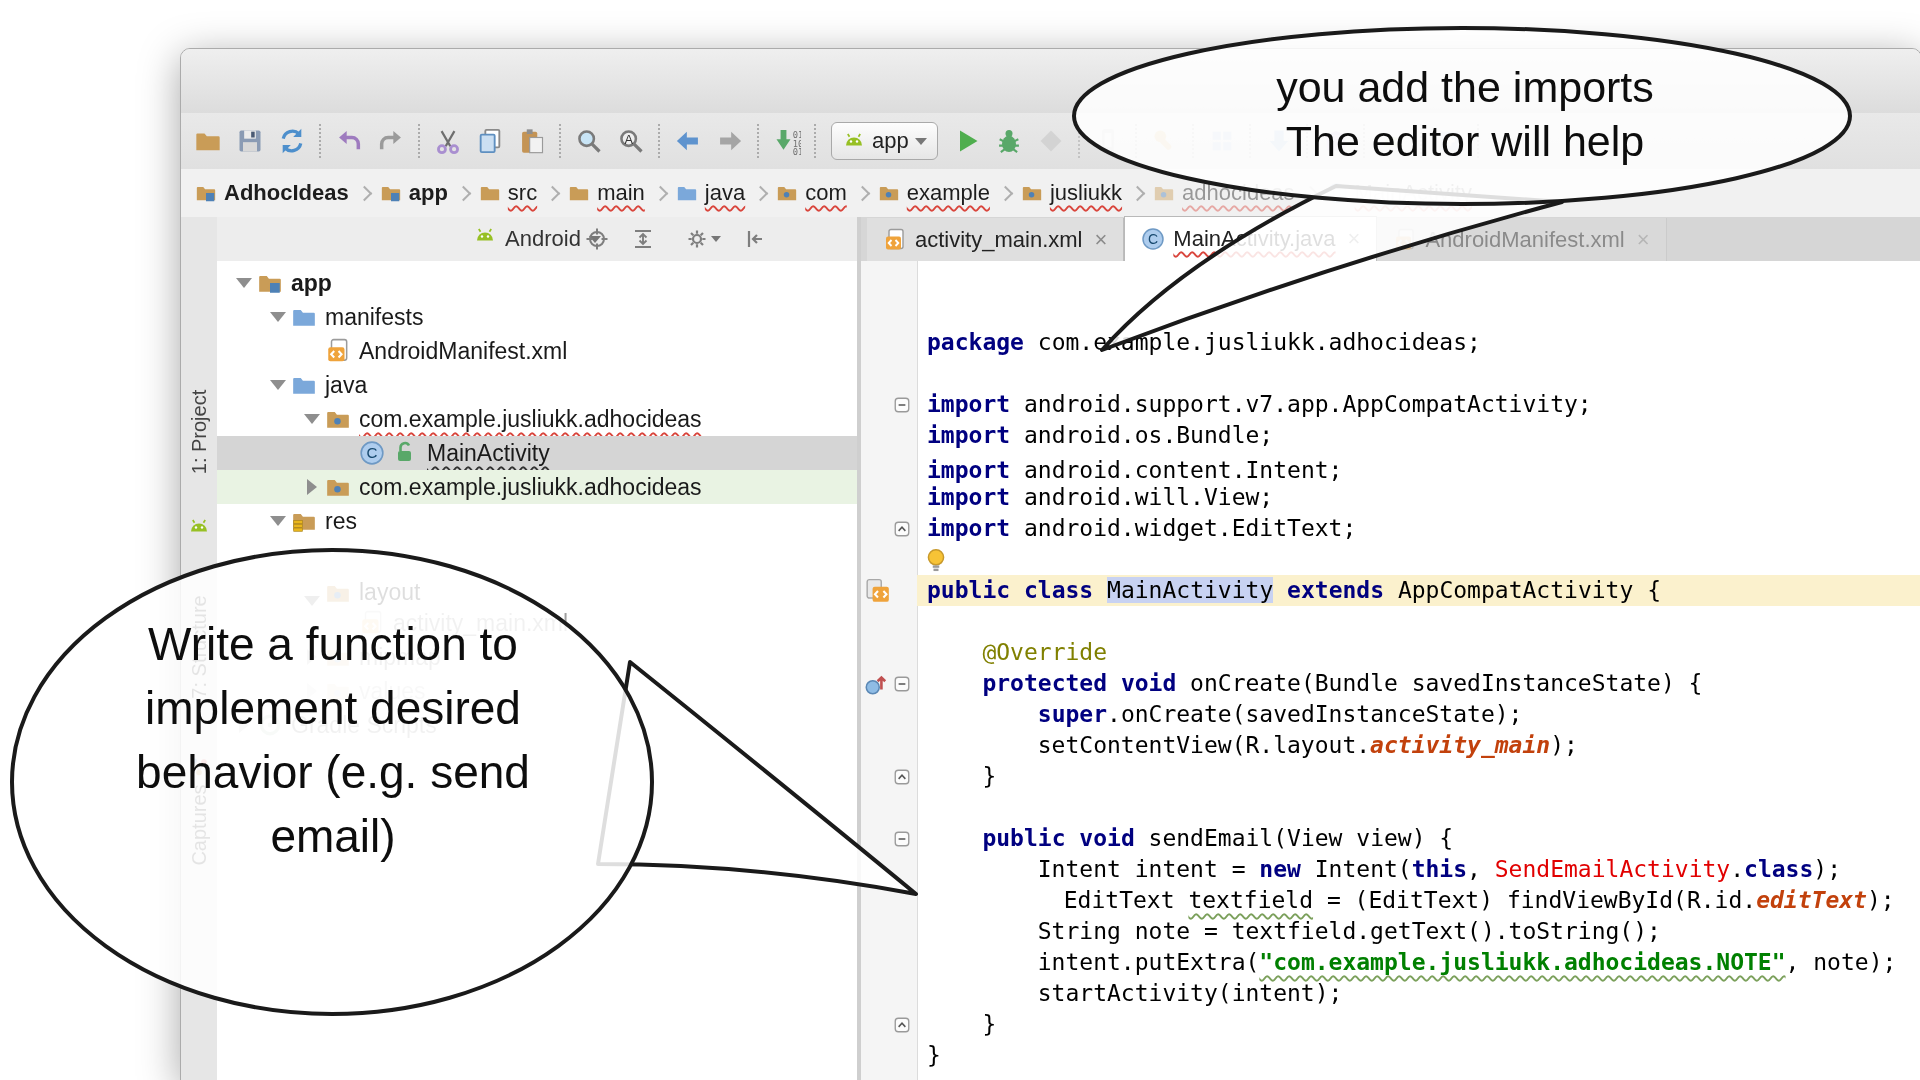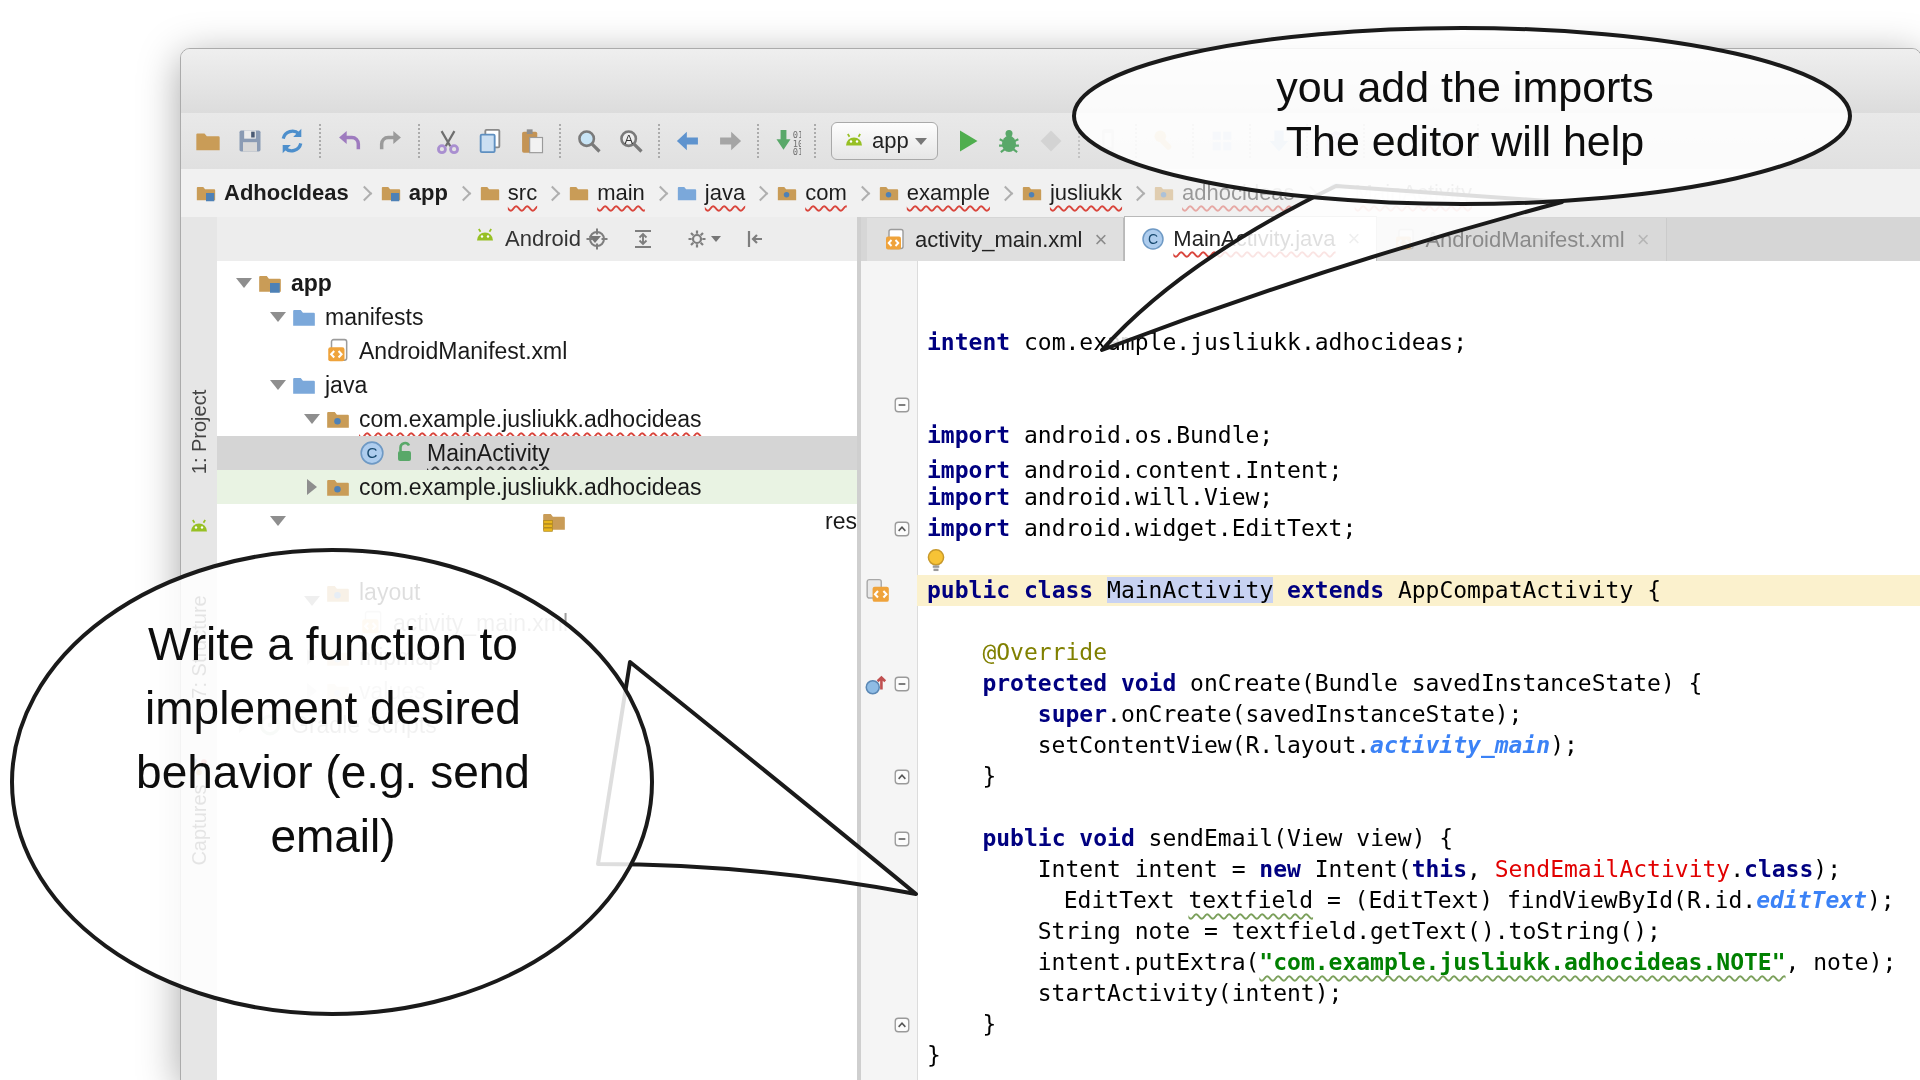--- a/index.html
+++ b/index.html
@@ -75,21 +75,21 @@
   .etab .x{color:#8b8b8b;font-size:22px;margin-left:4px;}
   #editor{position:absolute;left:680px;top:212px;right:0;bottom:0;background:#FFF;}
   #gutter{position:absolute;left:0;top:0;width:56px;bottom:0;background:#F5F5F5;border-right:1px solid #DCDCDC;}
   .cline{position:absolute;left:56px;right:0;height:31px;padding-left:10px;white-space:pre;
     font-family:"DejaVu Sans Mono",monospace;font-size:23px;line-height:31px;color:#000;}
   .cline.band{background:#FBF1CD;}
   .tk-k{color:#000080;font-weight:bold;}
   .tk-an{color:#808000;}
   .tk-s{color:#008000;font-weight:bold;}
   .tk-e{color:#E10000;}
-  .tk-f{color:#3b82f6;font-weight:bold;font-style:italic;}
+  .tk-f{color:#c2410c;font-weight:bold;font-style:italic;}
   .tk-sel{background:#C8D2F2;}
   .gmark{position:absolute;}
   .gmark svg{display:block;}
   
   #overlay{position:absolute;left:0;top:0;width:1920px;height:1080px;pointer-events:none;z-index:50;}
   .btext{position:absolute;text-align:center;color:#0d0d0d;z-index:51;}
   #btext0{left:1140px;top:60px;width:650px;font-size:43px;line-height:54px;}
   #btext1{left:55px;top:612px;width:556px;font-size:46px;line-height:64px;}
 </style>
 </head>
@@ -424,21 +424,21 @@
       <div class="trow green" style="top: 209px; padding-left: 82px;">
         <span class="arr">
           <span class="arr-r"></span>
         </span>
         <span class="ticon"><span style="display: inline-block; width: 26px; height: 26px; flex: 0 0 auto;"><svg viewBox="0 0 24 24" style="width: 26px; height: 26px;">
               <path d="M2 20V6.5a1 1 0 011-1h6l2 2.5h10a1 1 0 011 1V20z" fill="#C99C57"></path>
               <circle cx="11.5" cy="14" r="3" fill="#4E81B6"></circle>
             </svg></span></span>
         <span>com.example.jusliukk.adhocideas</span>
       </div>
-      <div class="trow" style="top: 243px; padding-left: 48px; justify-content: space-between;">
+      <div class="trow" style="top: 243px; padding-left: 48px;">
         <span class="arr">
           <span class="arr-d"></span>
         </span>
         <span class="ticon"><span style="display: inline-block; width: 26px; height: 26px; flex: 0 0 auto;"><svg viewBox="0 0 24 24" style="width: 26px; height: 26px;">
               <path d="M2 20V6.5a1 1 0 011-1h6l2 2.5h10a1 1 0 011 1V20z" fill="#C99C57"></path>
               <g fill="#E9B61C" stroke="#A8821A" stroke-width=".6">
                 <rect x="2.5" y="11.5" width="8" height="3"></rect>
                 <rect x="2.5" y="15" width="8" height="3"></rect>
                 <rect x="2.5" y="18.5" width="8" height="3"></rect>
               </g>
@@ -520,22 +520,23 @@
             <rect x="6" y="1.5" width="14" height="19" rx="2" fill="#FFF" stroke="#9B9B9B" stroke-width="1.4"></rect>
             <rect x="3" y="8.5" width="15" height="13" rx="2" fill="#EFA33B"></rect>
             <path d="M8.5 12l-2.8 3 2.8 3M12.5 12l2.8 3-2.8 3" stroke="#FFF" stroke-width="1.9" fill="none"></path>
           </svg></span>
         <span>AndroidManifest.xml</span>
         <span class="x">×</span>
       </div>
     </div>
   <div id="editor">
     <div id="gutter"></div>
-  <div class="cline" style="top: 66px;"><span class="tk-k">intent</span><span> com.example.jusliukk.adhocideas;</span></div>
+  <div class="cline" style="top: 66px;"><span class="tk-k">package</span><span> com.example.jusliukk.adhocideas;</span></div>
       <div class="cline" style="top: 97px;"></div>
+      <div class="cline" style="top: 128px;"><span class="tk-k">import</span><span> android.support.v7.app.AppCompatActivity;</span></div>
       <div class="cline" style="top: 159px;"><span class="tk-k">import</span><span> android.os.Bundle;</span></div>
       <div class="cline" style="top: 194px;"><span class="tk-k">import</span><span> android.content.Intent;</span></div>
       <div class="cline" style="top: 221px;"><span class="tk-k">import</span><span> android.will.View;</span></div>
       <div class="cline" style="top: 252px;"><span class="tk-k">import</span><span> android.widget.EditText;</span></div>
       <div class="cline" style="top: 283px;"></div>
       <div class="cline band" style="top: 314px;"><span class="tk-k">public</span><span> </span><span class="tk-k">class</span><span> </span><span class="tk-sel">MainActivity</span><span> </span><span class="tk-k">extends</span><span> AppCompatActivity {</span></div>
       <div class="cline" style="top: 345px;"></div>
       <div class="cline" style="top: 376px;"><span>    </span><span class="tk-an">@Override</span></div>
       <div class="cline" style="top: 407px;"><span>    </span><span class="tk-k">protected</span><span> </span><span class="tk-k">void</span><span> onCreate(Bundle savedInstanceState) {</span></div>
       <div class="cline" style="top: 438px;"><span>        </span><span class="tk-k">super</span><span>.onCreate(savedInstanceState);</span></div>

